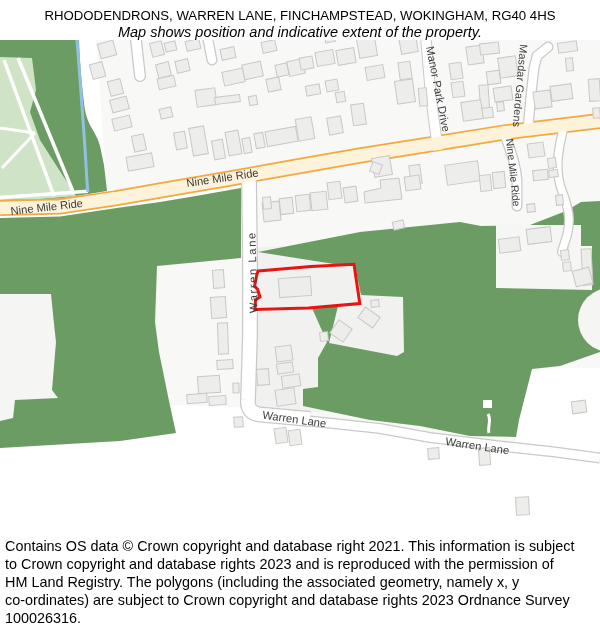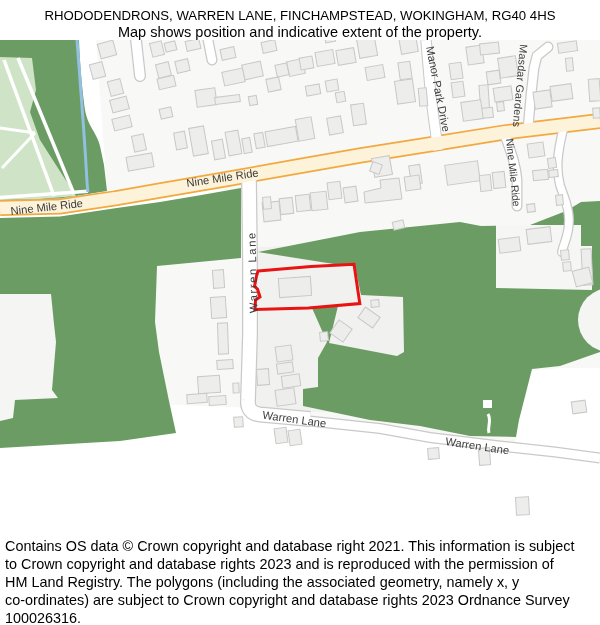--- a/index.html
+++ b/index.html
@@ -1,18 +1,18 @@
 <!DOCTYPE html>
 <html><head><meta charset="utf-8">
 <style>
 html,body{margin:0;padding:0;background:#fff;}
 body{width:600px;height:625px;overflow:hidden;font-family:"Liberation Sans",sans-serif;}
 .page{position:relative;width:600px;height:625px;background:#fff;}
 .title1{position:absolute;left:0;top:8px;width:600px;text-align:center;font-size:13.2px;color:#000;line-height:15px;white-space:nowrap;}
-.title2{position:absolute;left:0;top:24px;width:600px;text-align:center;font-size:14.5px;color:#000;line-height:16px;white-space:nowrap;}
+.title2{position:absolute;left:0;top:24px;width:600px;text-align:center;font-size:14.5px;color:#000;line-height:16px;white-space:nowrap;font-style:italic;}
 .footer{position:absolute;left:5px;top:536.5px;width:595px;font-size:14.4px;color:#000;line-height:18.1px;white-space:nowrap;}
 svg{position:absolute;left:0;top:0;}
 </style></head><body>
 <div class="page">
 
 <svg width="600" height="625" viewBox="0 0 600 625">
 <clipPath id="mapclip">
         <rect x="0" y="40" width="600" height="490"></rect>
       </clipPath>
 <g clip-path="url(#mapclip)">

